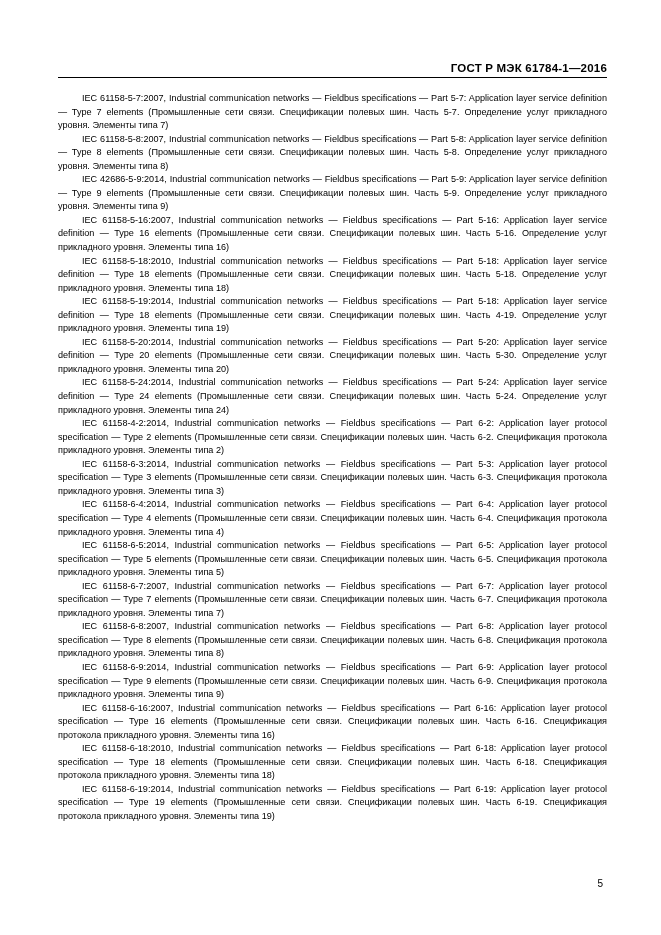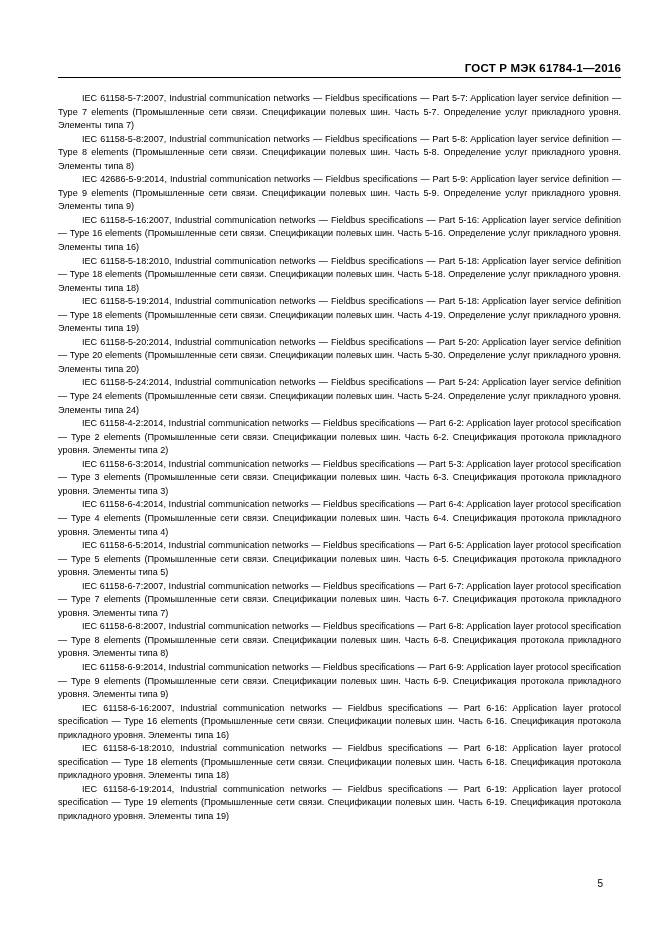--- a/index.html
+++ b/index.html
@@ -11,21 +11,21 @@
     height: 935px;
     background: #ffffff;
     font-family: "Liberation Serif", serif;
     color: #000000;
   }
   .page {
     position: relative;
     width: 661px;
     height: 935px;
     box-sizing: border-box;
-    padding: 62px 40px 40px 58px;
+    padding: 62px 54px 40px 58px;
   }
   .header {
     text-align: right;
     font-family: "Liberation Sans", sans-serif;
     font-weight: bold;
     font-size: 11.5px;
     letter-spacing: 0.2px;
     margin: 0 0 2px 0;
   }
   .header-rule {

